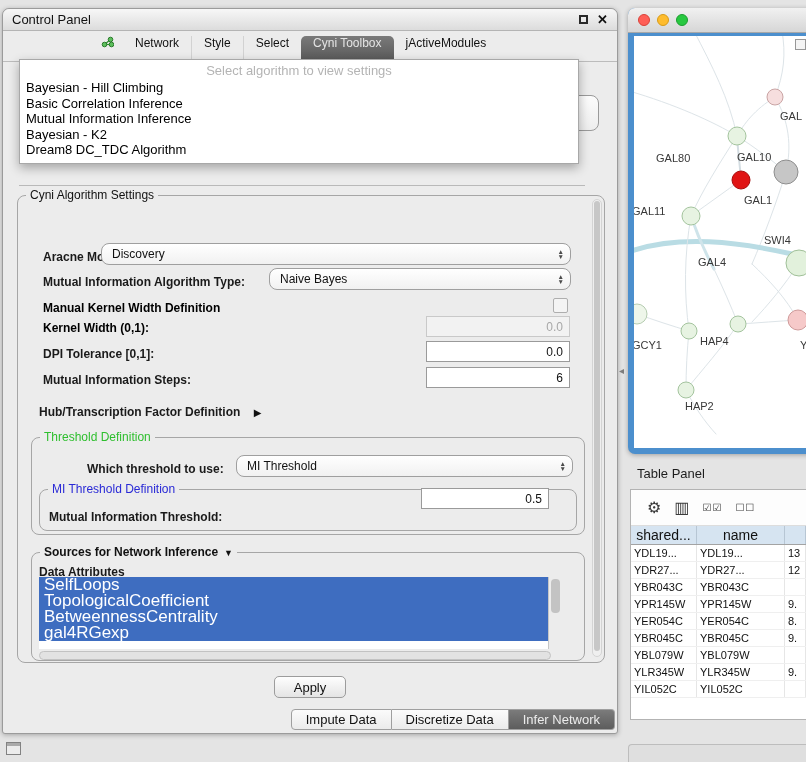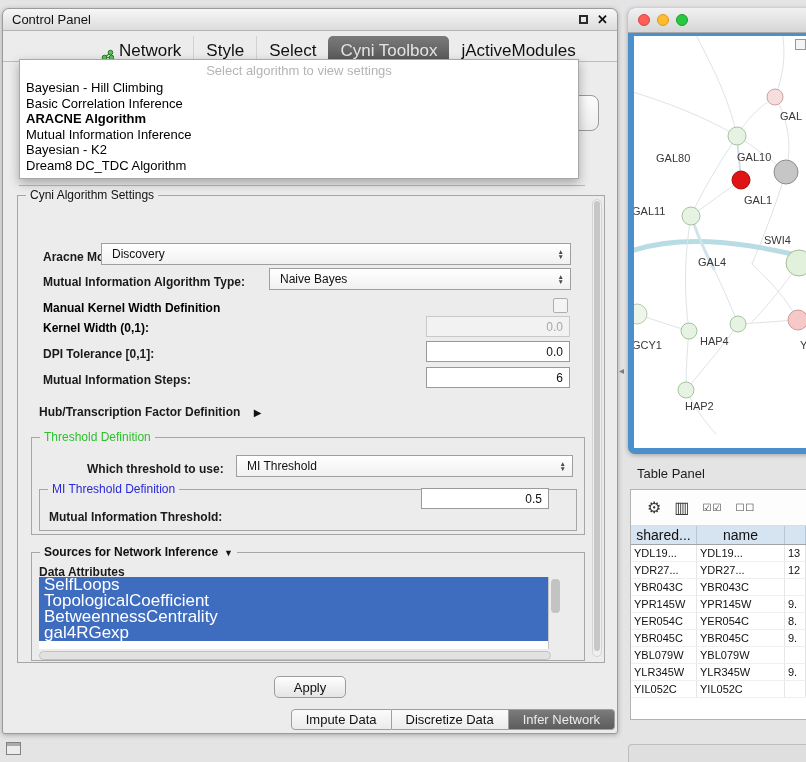--- a/index.html
+++ b/index.html
@@ -12,47 +12,47 @@
   #cp{position:absolute;left:2px;top:8px;width:616px;height:726px;background:#ececec;
       border:1px solid #9b9b9b;border-radius:7px 7px 3px 3px;box-shadow:0 1px 5px rgba(0,0,0,.28)}
   .cp-title{height:22px;display:flex;align-items:center;justify-content:space-between;padding:0 9px;
       background:linear-gradient(#f7f7f7,#dcdcdc);border-bottom:1px solid #b4b4b4;border-radius:7px 7px 0 0;font-size:13px}
   .winbtns{display:flex;gap:9px;align-items:center}
   .float-btn{width:9px;height:9px;border:2px solid #2a2a2a;display:inline-block}
   .close-btn{font-size:13px;font-weight:bold;line-height:1;color:#111}
 
   .cp-tabbar{position:absolute;left:0;top:26px;right:0;height:27px;border-bottom:1px solid #bcbcbc;
       display:flex;align-items:flex-end;padding-left:86px}
-  .tab{height:25px;display:flex;align-items:flex-end;gap:5px;padding:0 12px;font-size:17px;border-left:1px solid #d2d2d2;cursor:default;white-space:nowrap}
+  .tab{height:25px;display:flex;align-items:flex-start;gap:21px;padding:0 12px;font-size:12px;border-left:1px solid #d2d2d2;cursor:default;white-space:nowrap}
   .tab:first-child{border-left:none}
   .tab.sel{background:linear-gradient(#7a7a7a,#585858);color:#e4e4e4;border-radius:5px 5px 0 0;border-left:none}
   .tab.sel+.tab{border-left:none}
 
   
   #algo-popup{position:absolute;left:16px;top:50px;width:560px;background:#fff;border:1px solid #a8a8a8;
       box-shadow:0 4px 10px rgba(0,0,0,.3);z-index:40;padding-bottom:5px}
   .popup-placeholder{color:#b4b4b4;text-align:center;font-size:13px;padding:3px 0 2px}
   .popup-item{font-size:13px;line-height:15.5px;padding:0 6px;color:#000;white-space:nowrap}
   .popup-item.bold{font-weight:bold}
 
   
   .hidden-btn{position:absolute;left:560px;top:86px;width:36px;height:36px;border:1px solid #9a9a9a;
       border-radius:8px;background:linear-gradient(#fcfcfc,#ededed);z-index:1}
   .hidden-line{position:absolute;left:16px;top:176px;width:566px;height:1px;background:#b9b9b9;z-index:1}
 
   
-  .group{position:absolute;border:1px solid #a6a6a6;border-radius:0}
+  .group{position:absolute;border:1px solid #a6a6a6;border-radius:8px}
   .group-title{position:absolute;top:-8px;left:8px;background:#ececec;padding:0 4px;font-size:12px;white-space:nowrap}
   .t-blue{color:#2929d6}
   .t-green{color:#2ebf2e}
 
   .lbl{font-weight:bold;font-size:12px;color:#1a1a1a;white-space:nowrap}
   .lbl.dis{color:#000000}
 
-  .combo{position:absolute;height:22px;border:1px solid #9f9f9f;border-radius:0;
+  .combo{position:absolute;height:22px;border:1px solid #9f9f9f;border-radius:8px;
       background:linear-gradient(#ffffff,#f1f1f1);display:flex;align-items:center;justify-content:space-between;
       padding:0 6px 0 10px;font-size:12px}
   .combo .arrows{display:flex;flex-direction:column;align-items:center;color:#4a4a4a}
   .combo .arrows i{font-style:normal;font-size:6.5px;line-height:5px}
 
   .field{position:absolute;height:21px;border:1px solid #9a9a9a;background:#fff;font-size:12px;
       text-align:right;padding:0 6px;font-family:"Liberation Sans",sans-serif;color:#111}
   .field.dis{background:#f2f2f2;border-color:#c9c9c9;color:#a8a8a8}
   .cb{position:absolute;width:15px;height:15px;border:1px solid #aeaeae;background:#f4f4f4;border-radius:2px}
 
@@ -157,21 +157,20 @@
       </div>
 
     <div class="hidden-btn"></div>
     <div class="hidden-line"></div>
 
     <div id="algo-popup">
       <div class="popup-placeholder">Select algorithm to view settings</div>
       <div id="algo-popup-items">
           <div class="popup-item">Bayesian - Hill Climbing</div>
           <div class="popup-item">Basic Correlation Inference</div>
-          <div class="popup-item bold">ARACNE Algorithm</div>
           <div class="popup-item">Mutual Information Inference</div>
           <div class="popup-item">Bayesian - K2</div>
           <div class="popup-item">Dream8 DC_TDC Algorithm</div>
         </div>
     </div>
 
     <div class="group" id="settings-group" style="left:14px;top:186px;width:588px;height:468px">
       <span class="group-title">Cyni Algorithm Settings</span>
     </div>
     <div id="settings-scrollbar">

